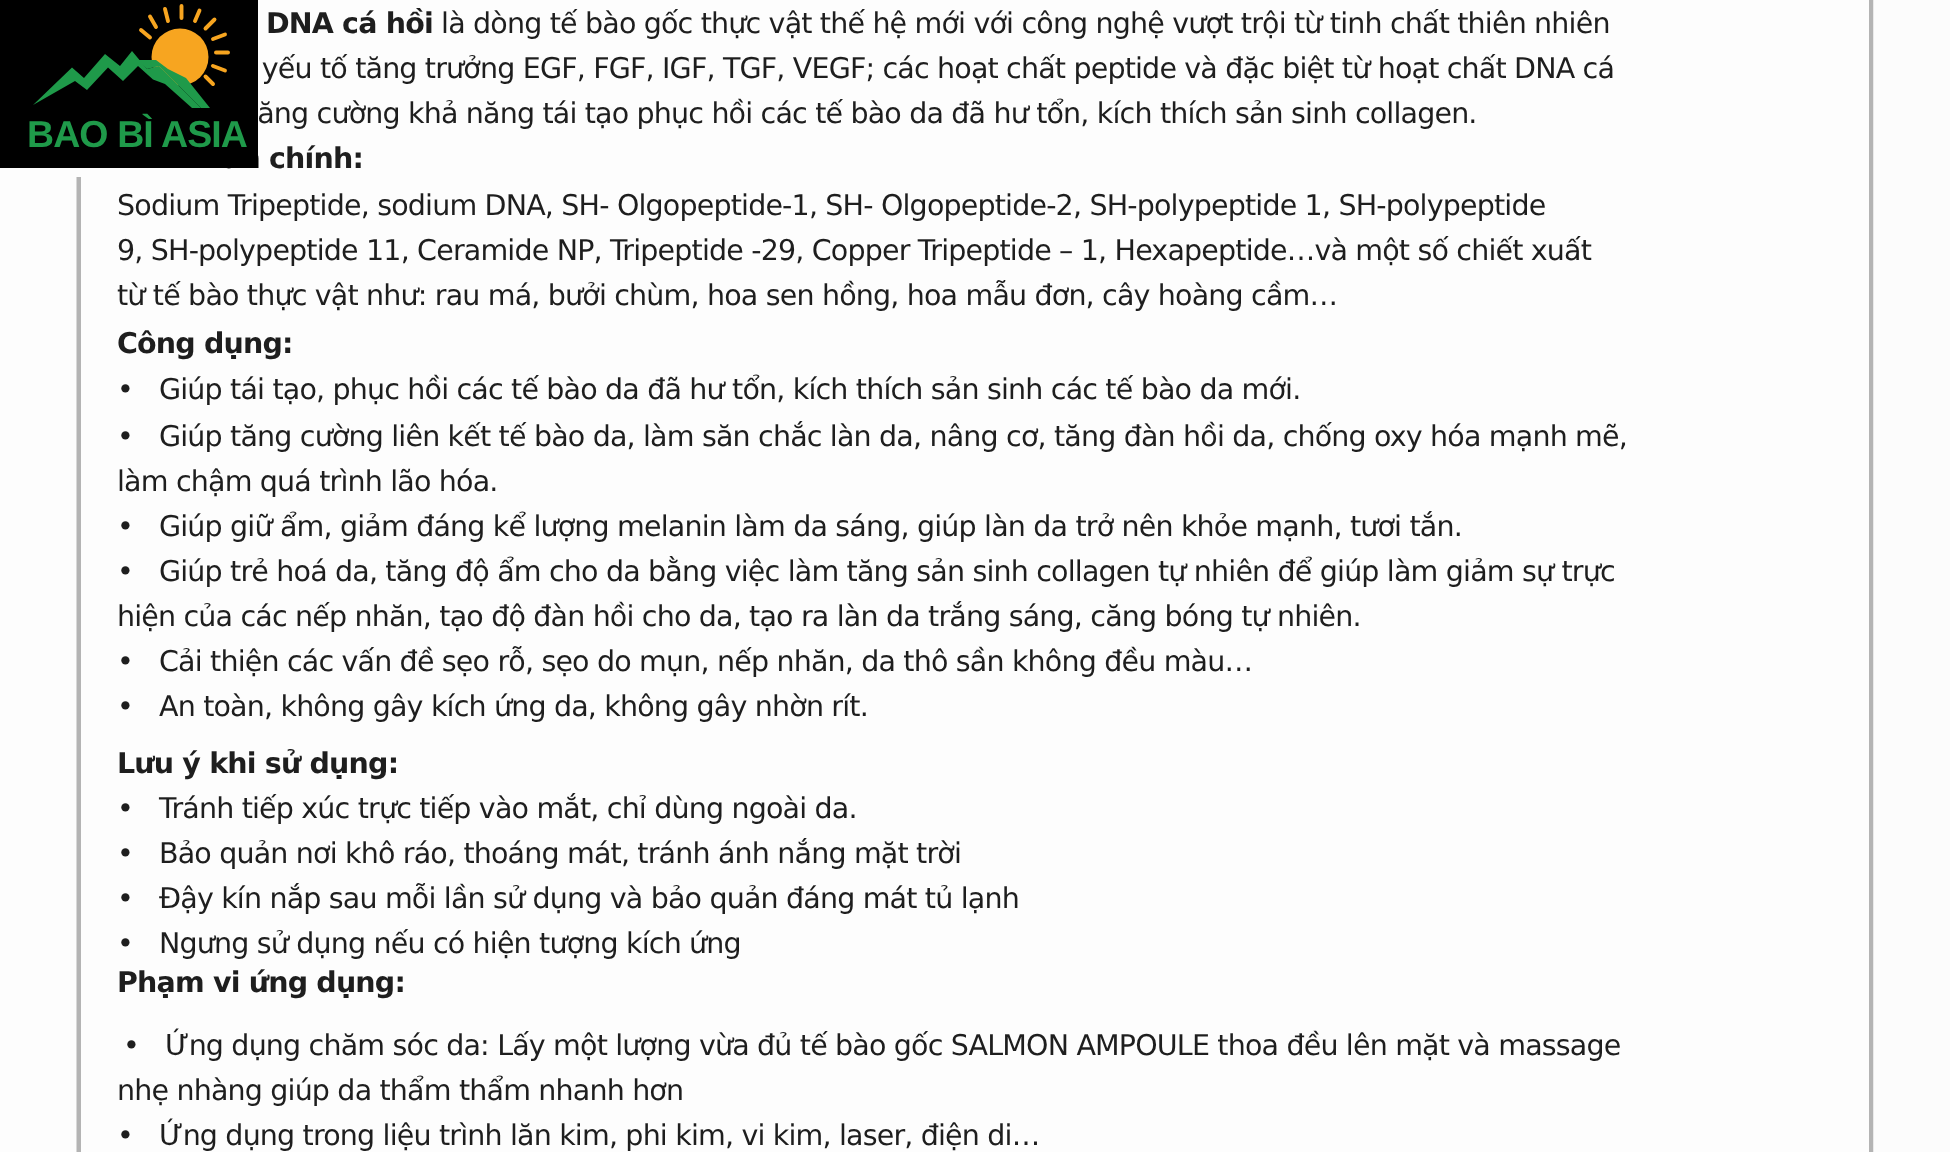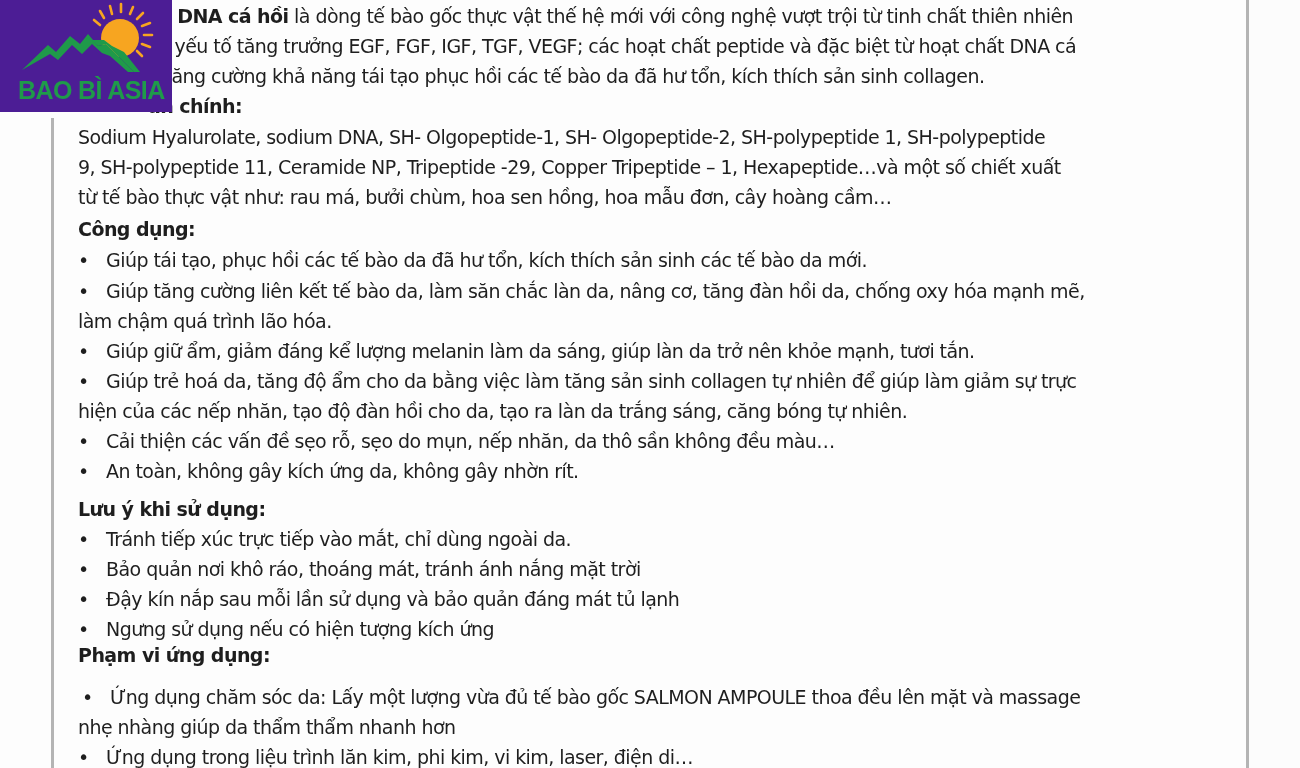--- a/index.html
+++ b/index.html
@@ -60,21 +60,21 @@
   }
   .line b { font-weight: bold; }
   .bullet-dot {
     display: inline-block;
     width: 28px;
   }
   .logo {
     position: absolute;
     left: 0; top: 0;
     width: 172px; height: 112px;
-    background: #4c1d95;
+    background: #000000;
     text-decoration: underline;
   }
   .logo svg { position: absolute; left: 0; top: 0; }
   .logo-text {
     position: absolute;
     left: 18px; top: 76px;
     font-family: "Liberation Sans", sans-serif;
     font-weight: bold;
     font-size: 25px;
     color: #1f9a4a;
@@ -91,21 +91,21 @@
   <div class="border-right"></div>
   <div class="outside-right"></div>
 
   <div class="content">
 
     <div class="line" style="top:1px; left:70px;"><b>ốc DNA cá hồi</b><span> là dòng tế bào gốc thực vật thế hệ mới với công nghệ vượt trội từ tinh chất thiên nhiên</span></div>
     <div class="line" style="top:31px; left:70px;">ác yếu tố tăng trưởng EGF,  FGF, IGF, TGF, VEGF; các hoạt chất peptide và đặc biệt từ hoạt chất DNA cá</div>
     <div class="line" style="top:61px; left:70px;">o tăng cường khả năng tái tạo phục hồi các tế bào da đã hư tổn, kích thích sản sinh collagen.</div>
 
     <div class="line head" style="top:91px; left:70px;">ần chính:</div>
-    <div class="line" style="top:122px;">Sodium Hyalurolate,  sodium DNA, SH- Olgopeptide-1, SH- Olgopeptide-2, SH-polypeptide 1, SH-polypeptide</div>
+    <div class="line" style="top:122px;">Sodium Tripeptide,  sodium DNA, SH- Olgopeptide-1, SH- Olgopeptide-2, SH-polypeptide 1, SH-polypeptide</div>
     <div class="line" style="top:152px;">9, SH-polypeptide 11, Ceramide NP, Tripeptide -29, Copper Tripeptide – 1, Hexapeptide…và một số chiết xuất</div>
     <div class="line" style="top:182px;text-align:right;">từ tế bào thực vật như: rau má, bưởi chùm, hoa sen hồng, hoa mẫu đơn, cây hoàng cầm…</div>
 
     <div class="line head" style="top:214px;">Công dụng:</div>
 
     <div class="line" style="top:245px;"><span class="bullet-dot">•</span><span>Giúp tái tạo, phục hồi các tế bào da đã hư tổn, kích thích sản sinh các tế bào da mới.</span></div>
 
     <div class="line" style="top:276px;"><span class="bullet-dot">•</span><span>Giúp tăng cường liên kết tế bào da, làm săn chắc làn da, nâng cơ, tăng đàn hồi da, chống oxy hóa mạnh mẽ,</span></div>
     <div class="line" style="top:306px;">làm chậm quá trình lão hóa.</div>
 

